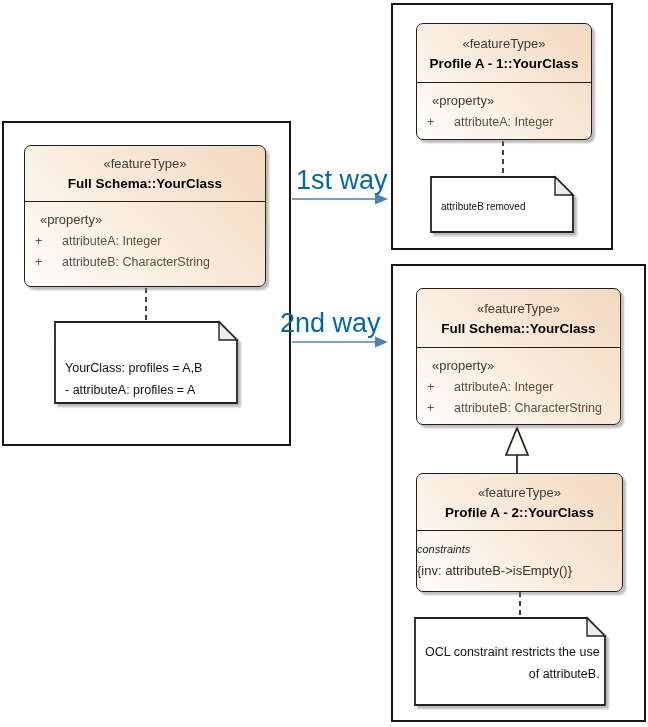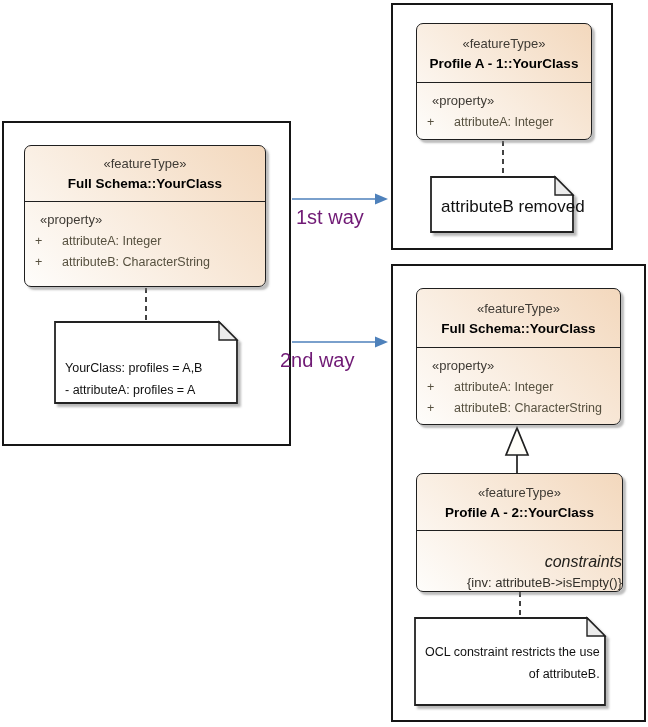--- a/index.html
+++ b/index.html
@@ -18,24 +18,24 @@
   .cb-header{
     box-sizing:border-box;text-align:center;
     border-bottom:1.5px solid #1f1f1f;padding-top:9px;
   }
   .stereo{font-size:13px;color:#3f3b35;line-height:17px;}
   .cname{font-size:13.5px;font-weight:bold;color:#000;line-height:20px;margin-top:2px;}
   .cb-body{position:relative;padding-top:9px;}
   .section-label{font-size:13px;color:#3f3b35;line-height:18px;padding-left:15px;margin-bottom:2px;}
   .attr-row{position:relative;font-size:12.5px;color:#56503f;line-height:21px;padding-left:37px;}
   .vis{position:absolute;left:10px;top:0;}
-  .constraints-label{font-size:16px;font-style:italic;text-align:right;color:#22201c;line-height:19px;margin-top:12px;}
-  .constraint-text{font-size:13px;text-align:right;color:#33302a;line-height:20px;margin-top:2px;}
+  .constraints-label{font-size:11px;font-style:italic;text-align:left;color:#22201c;line-height:19px;}
+  .constraint-text{font-size:13px;text-align:left;color:#33302a;line-height:20px;margin-top:2px;}
   .note-text{position:absolute;z-index:3;font-size:12.5px;color:#111;line-height:22px;white-space:nowrap;}
-  .way-label{position:absolute;z-index:3;font-size:20px;color:#701a75;white-space:nowrap;margin-top:41px;}
+  .way-label{position:absolute;z-index:3;font-size:27px;color:#0369a1;white-space:nowrap;}
 </style>
 </head>
 <body>
 
 <div id="canvas">
 
   <div class="boundary" style="left:2px;top:121px;width:289px;height:325px;"></div>
   <div class="boundary" style="left:391px;top:3px;width:222px;height:247px;"></div>
   <div class="boundary" style="left:391px;top:264px;width:255px;height:458px;"></div>
 
@@ -136,21 +136,21 @@
     <div class="cb-body">
       <div class="constraints-label">constraints</div>
       <div class="constraint-text">{inv: attributeB-&gt;isEmpty()}</div>
     </div>
   </div>
 
   <div class="note-text" style="left:65px;top:334px;margin-top:23px;">
     <div>YourClass: profiles = A,B</div>
     <div>- attributeA: profiles = A</div>
   </div>
-  <div class="note-text" style="left:441px;top:196px;font-size:17px;">
+  <div class="note-text" style="left:441px;top:196px;font-size:10px;">
     <div>attributeB removed</div>
   </div>
   <div class="note-text" style="left:425px;top:641px;text-align:right;">
     <div>OCL constraint restricts the use</div>
     <div>of attributeB.</div>
   </div>
 
   <div class="way-label" style="left:296px;top:165px;">1st way</div>
   <div class="way-label" style="left:280px;top:308px;">2nd way</div>
 

